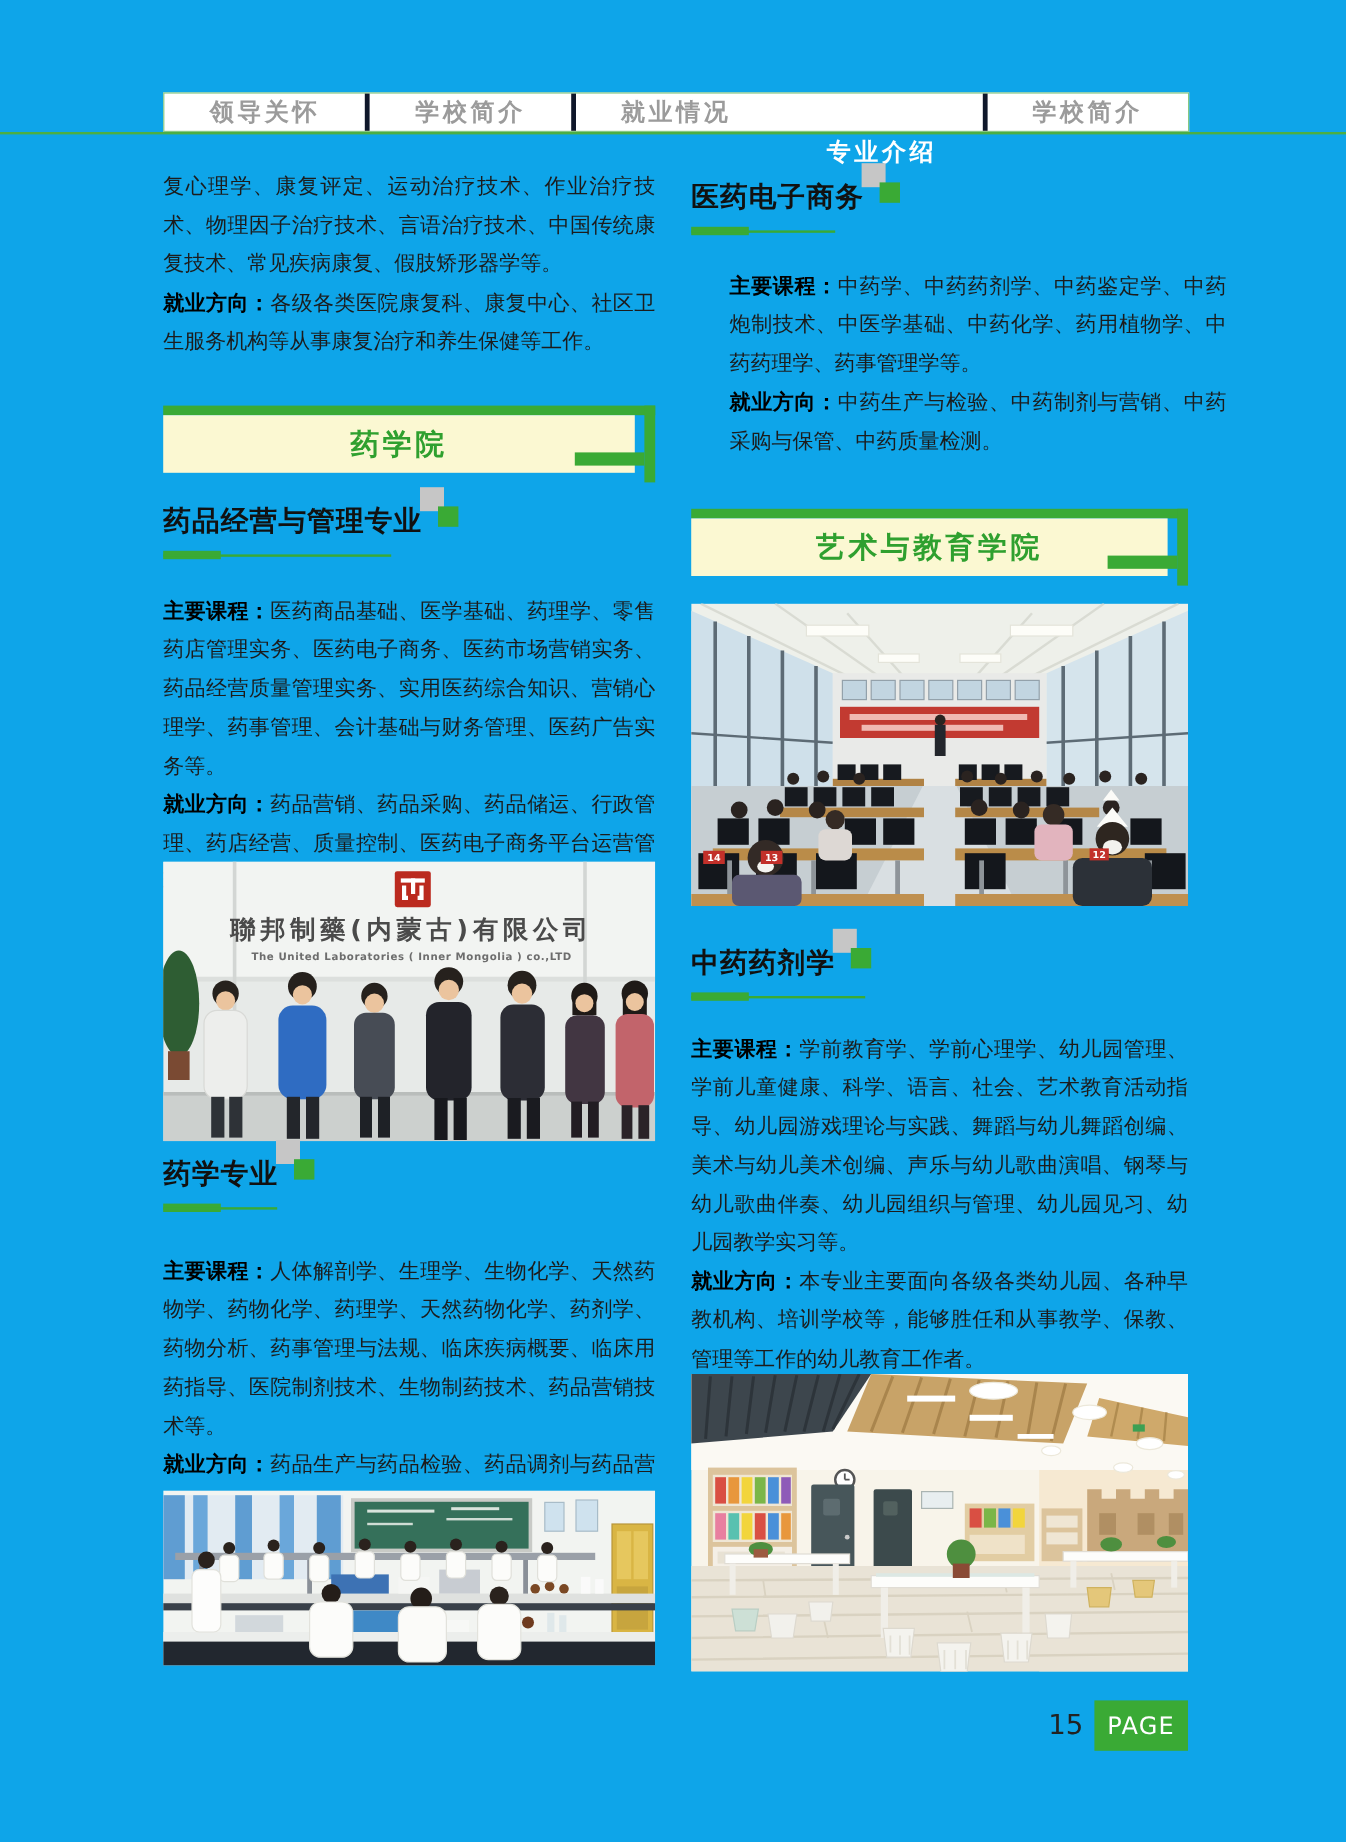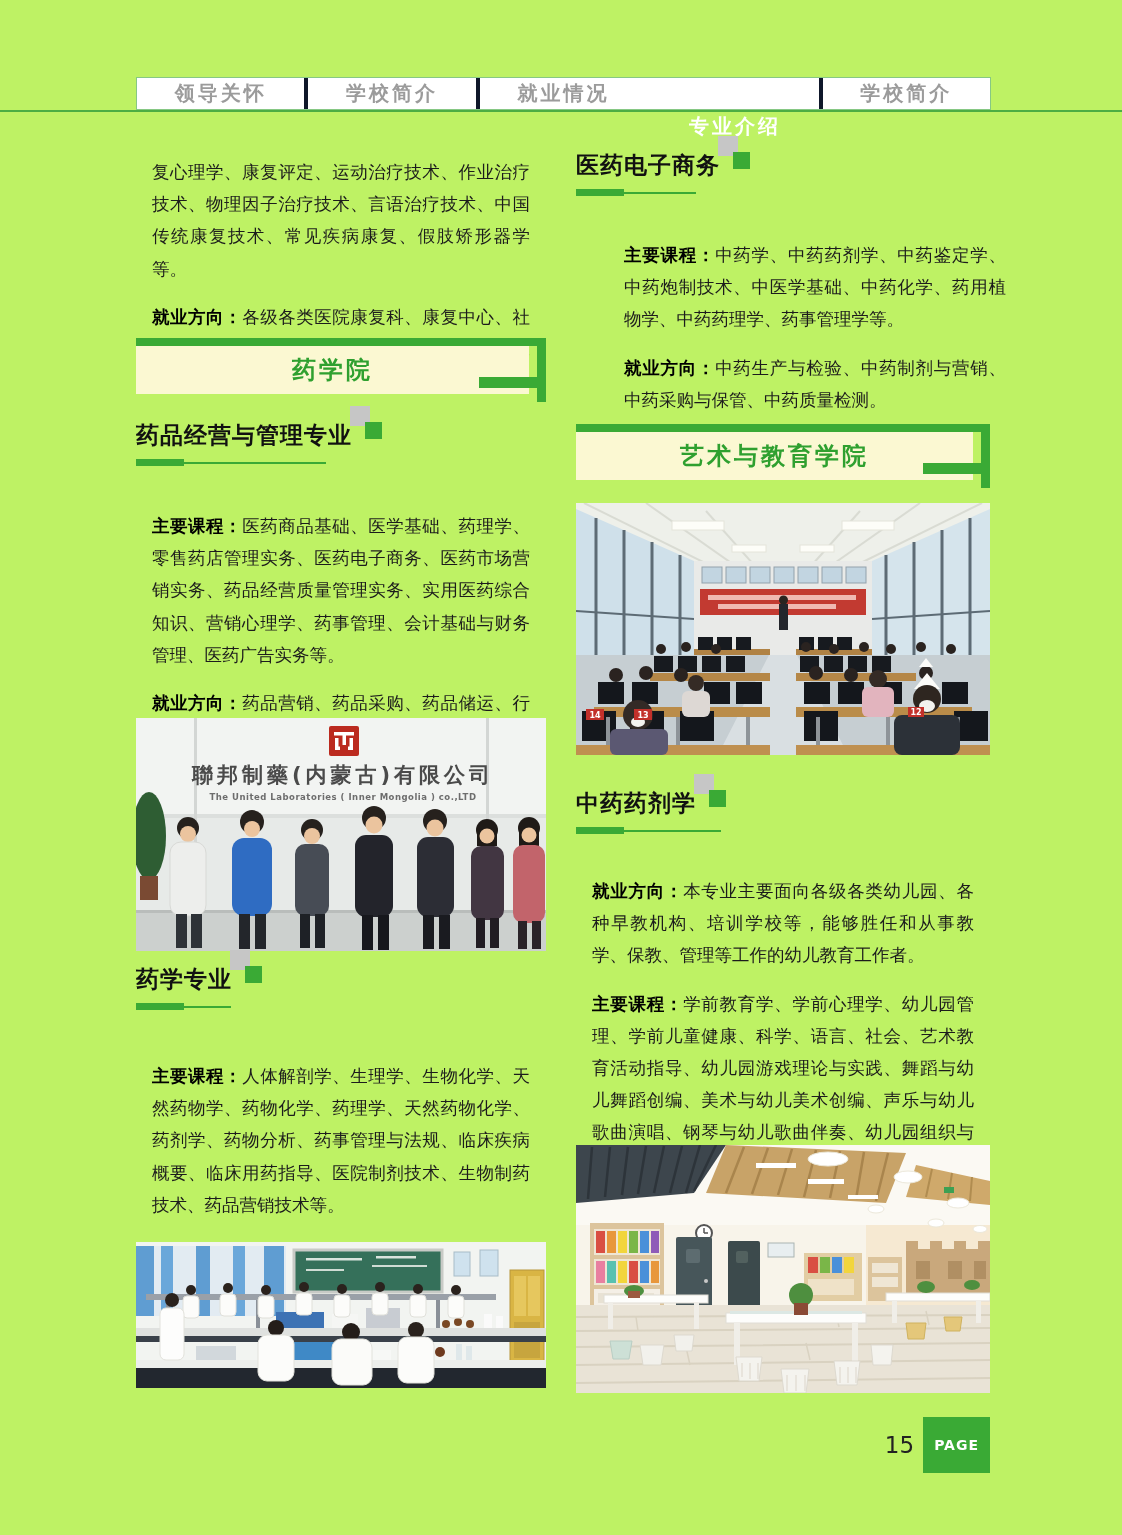--- a/index.html
+++ b/index.html
@@ -1,32 +1,32 @@
 <!DOCTYPE html>
 <html><head>
 <meta charset="utf-8">
 <style>
   html,body{margin:0;padding:0;background:#ffffff;}
-  .page{position:relative;width:1122px;height:1535px;background:#bef264;margin:0 auto;
+  .page{position:relative;width:1122px;height:1535px;background:#0ea5e9;margin:0 auto;
         font-family:"DejaVu Sans",sans-serif;overflow:hidden;}
 
   
   .tabbar{position:absolute;left:136px;top:77px;width:855px;height:33px;display:flex;
           border:1px solid #86c884;box-sizing:border-box;background:#fff;}
   .tab{flex:1;display:flex;align-items:center;justify-content:center;
        border-left:4px solid #0f172a;color:#9b9b9b;font-size:20px;letter-spacing:3px;
        font-weight:bold;cursor:pointer;}
   .tab:first-child{border-left:none;}
   .tab.active{background:#3aaa35;color:#ffffff;margin-top:48px;}
   .top-rule{position:absolute;left:0;top:110px;width:1122px;height:2px;background:#4cae43;}
 
   
   .body-text{position:absolute;font-size:17.5px;line-height:32.2px;color:#1c1c1c;
              text-align:justify;}
-  .body-text p{margin:16px;}
+  .body-text p{margin:0;}
   .body-text b{color:#000;font-weight:bold;}
 
   
   .sec-head{position:absolute;}
   .sec-head-row{display:flex;align-items:flex-start;}
   .sec-title{margin:0;font-size:23px;line-height:30px;font-weight:bold;color:#111;
              letter-spacing:1px;white-space:nowrap;}
   .deco{position:relative;width:40px;height:30px;margin-left:-2px;display:block;}
   .deco i{display:block;position:absolute;}
   .sq-gray{left:0;top:-14px;width:20px;height:20px;background:#c6c6c6;}
@@ -47,22 +47,22 @@
 
   
   .photo{position:absolute;display:block;}
   .sign-cn{font-size:21px;font-weight:bold;fill:#4a4a4a;letter-spacing:4px;text-anchor:middle;}
   .sign-en{font-size:8.5px;font-weight:bold;fill:#6d6d6d;letter-spacing:0.5px;text-anchor:middle;}
   .plate-num{font-size:8px;font-weight:bold;fill:#ffffff;text-anchor:middle;}
 
   
   .footer{position:absolute;top:1417px;right:132px;display:flex;align-items:center;gap:9px;}
   .page-num{font-size:23px;color:#222;}
-  .page-badge{background:#3aaa35;color:#fff;font-size:14px;font-weight:bold;
-              padding:20px 11px;letter-spacing:1px;}
+  .page-badge{background:#3aaa35;color:#fff;font-size:20px;font-weight:normal;
+              padding:9px 11px;letter-spacing:1px;}
 </style>
 </head>
 <body>
 
 <div class="page">
 
   <nav class="tabbar">
     <div class="tab">领导关怀</div>
     <div class="tab">学校简介</div>
     <div class="tab">就业情况</div>
@@ -443,22 +443,22 @@
           <i class="sq-gray"></i>
           <i class="sq-green"></i>
         </span>
     </div>
     <div class="sec-rule" style="width:145px">
         <i></i>
       </div>
   </div>
 
   <div class="body-text" style="left:576px;top:859px;width:414px">
+    <p><b>主要课程：</b><span>学前教育学、学前心理学、幼儿园管理、学前儿童健康、科学、语言、社会、艺术教育活动指导、幼儿园游戏理论与实践、舞蹈与幼儿舞蹈创编、美术与幼儿美术创编、声乐与幼儿歌曲演唱、钢琴与幼儿歌曲伴奏、幼儿园组织与管理、幼儿园见习、幼儿园教学实习等。</span></p>
     <p><b>就业方向：</b><span>本专业主要面向各级各类幼儿园、各种早教机构、培训学校等，能够胜任和从事教学、保教、管理等工作的幼儿教育工作者。</span></p>
-    <p><b>主要课程：</b><span>学前教育学、学前心理学、幼儿园管理、学前儿童健康、科学、语言、社会、艺术教育活动指导、幼儿园游戏理论与实践、舞蹈与幼儿舞蹈创编、美术与幼儿美术创编、声乐与幼儿歌曲演唱、钢琴与幼儿歌曲伴奏、幼儿园组织与管理、幼儿园见习、幼儿园教学实习等。</span></p>
   </div>
 
   <svg class="photo" style="left:576px;top:1145px" width="414" height="248" viewBox="0 0 414 248">
     <rect width="414" height="248" fill="#f8f4ea"></rect>
     <rect x="290" y="0" width="124" height="248" fill="#f6e9d2"></rect>
     <rect x="0" y="0" width="414" height="80" fill="#fbf9f3"></rect>
     <g>
       <polygon points="0,0 150,0 118,48 0,58" fill="#3d464d"></polygon>
       <path d="M16 2 L12 54 M34 2 L29 52 M52 2 L46 50 M70 1 L62 49 M88 1 L78 48 M106 1 L94 48 M124 0 L110 48 M140 0 L118 46" stroke="#2d343a" stroke-width="2.5" fill="none"></path>
     </g>

